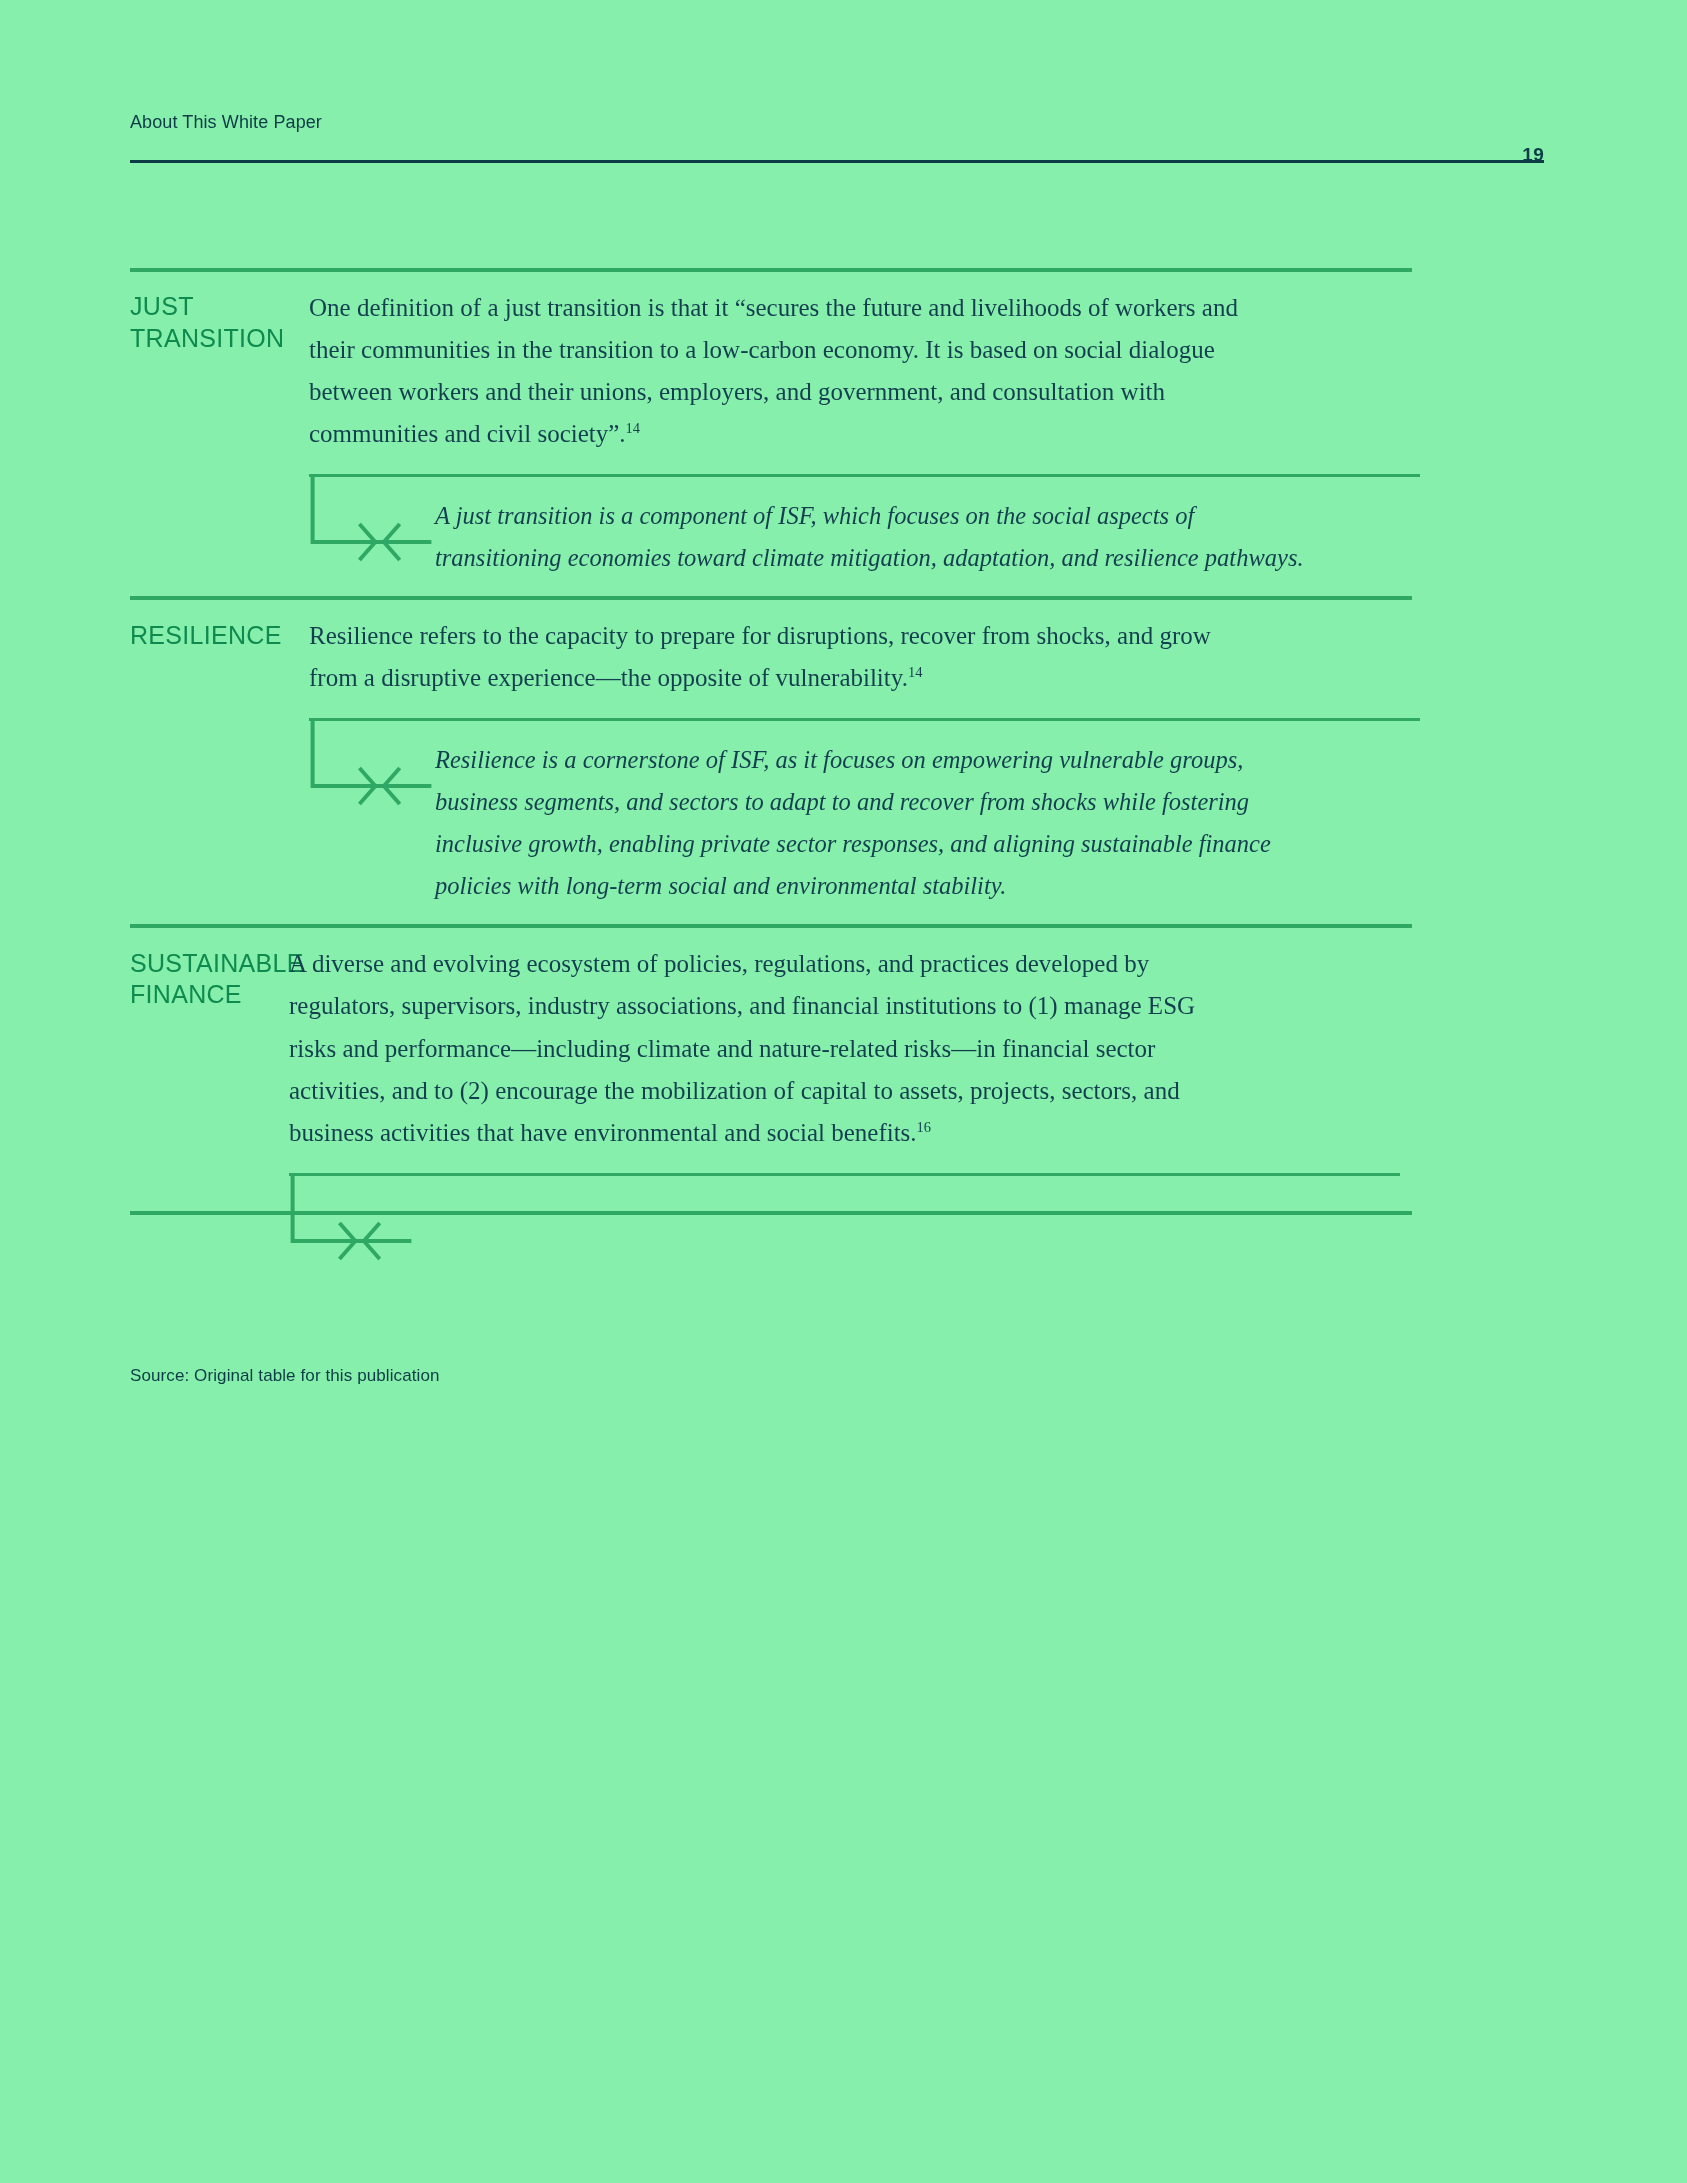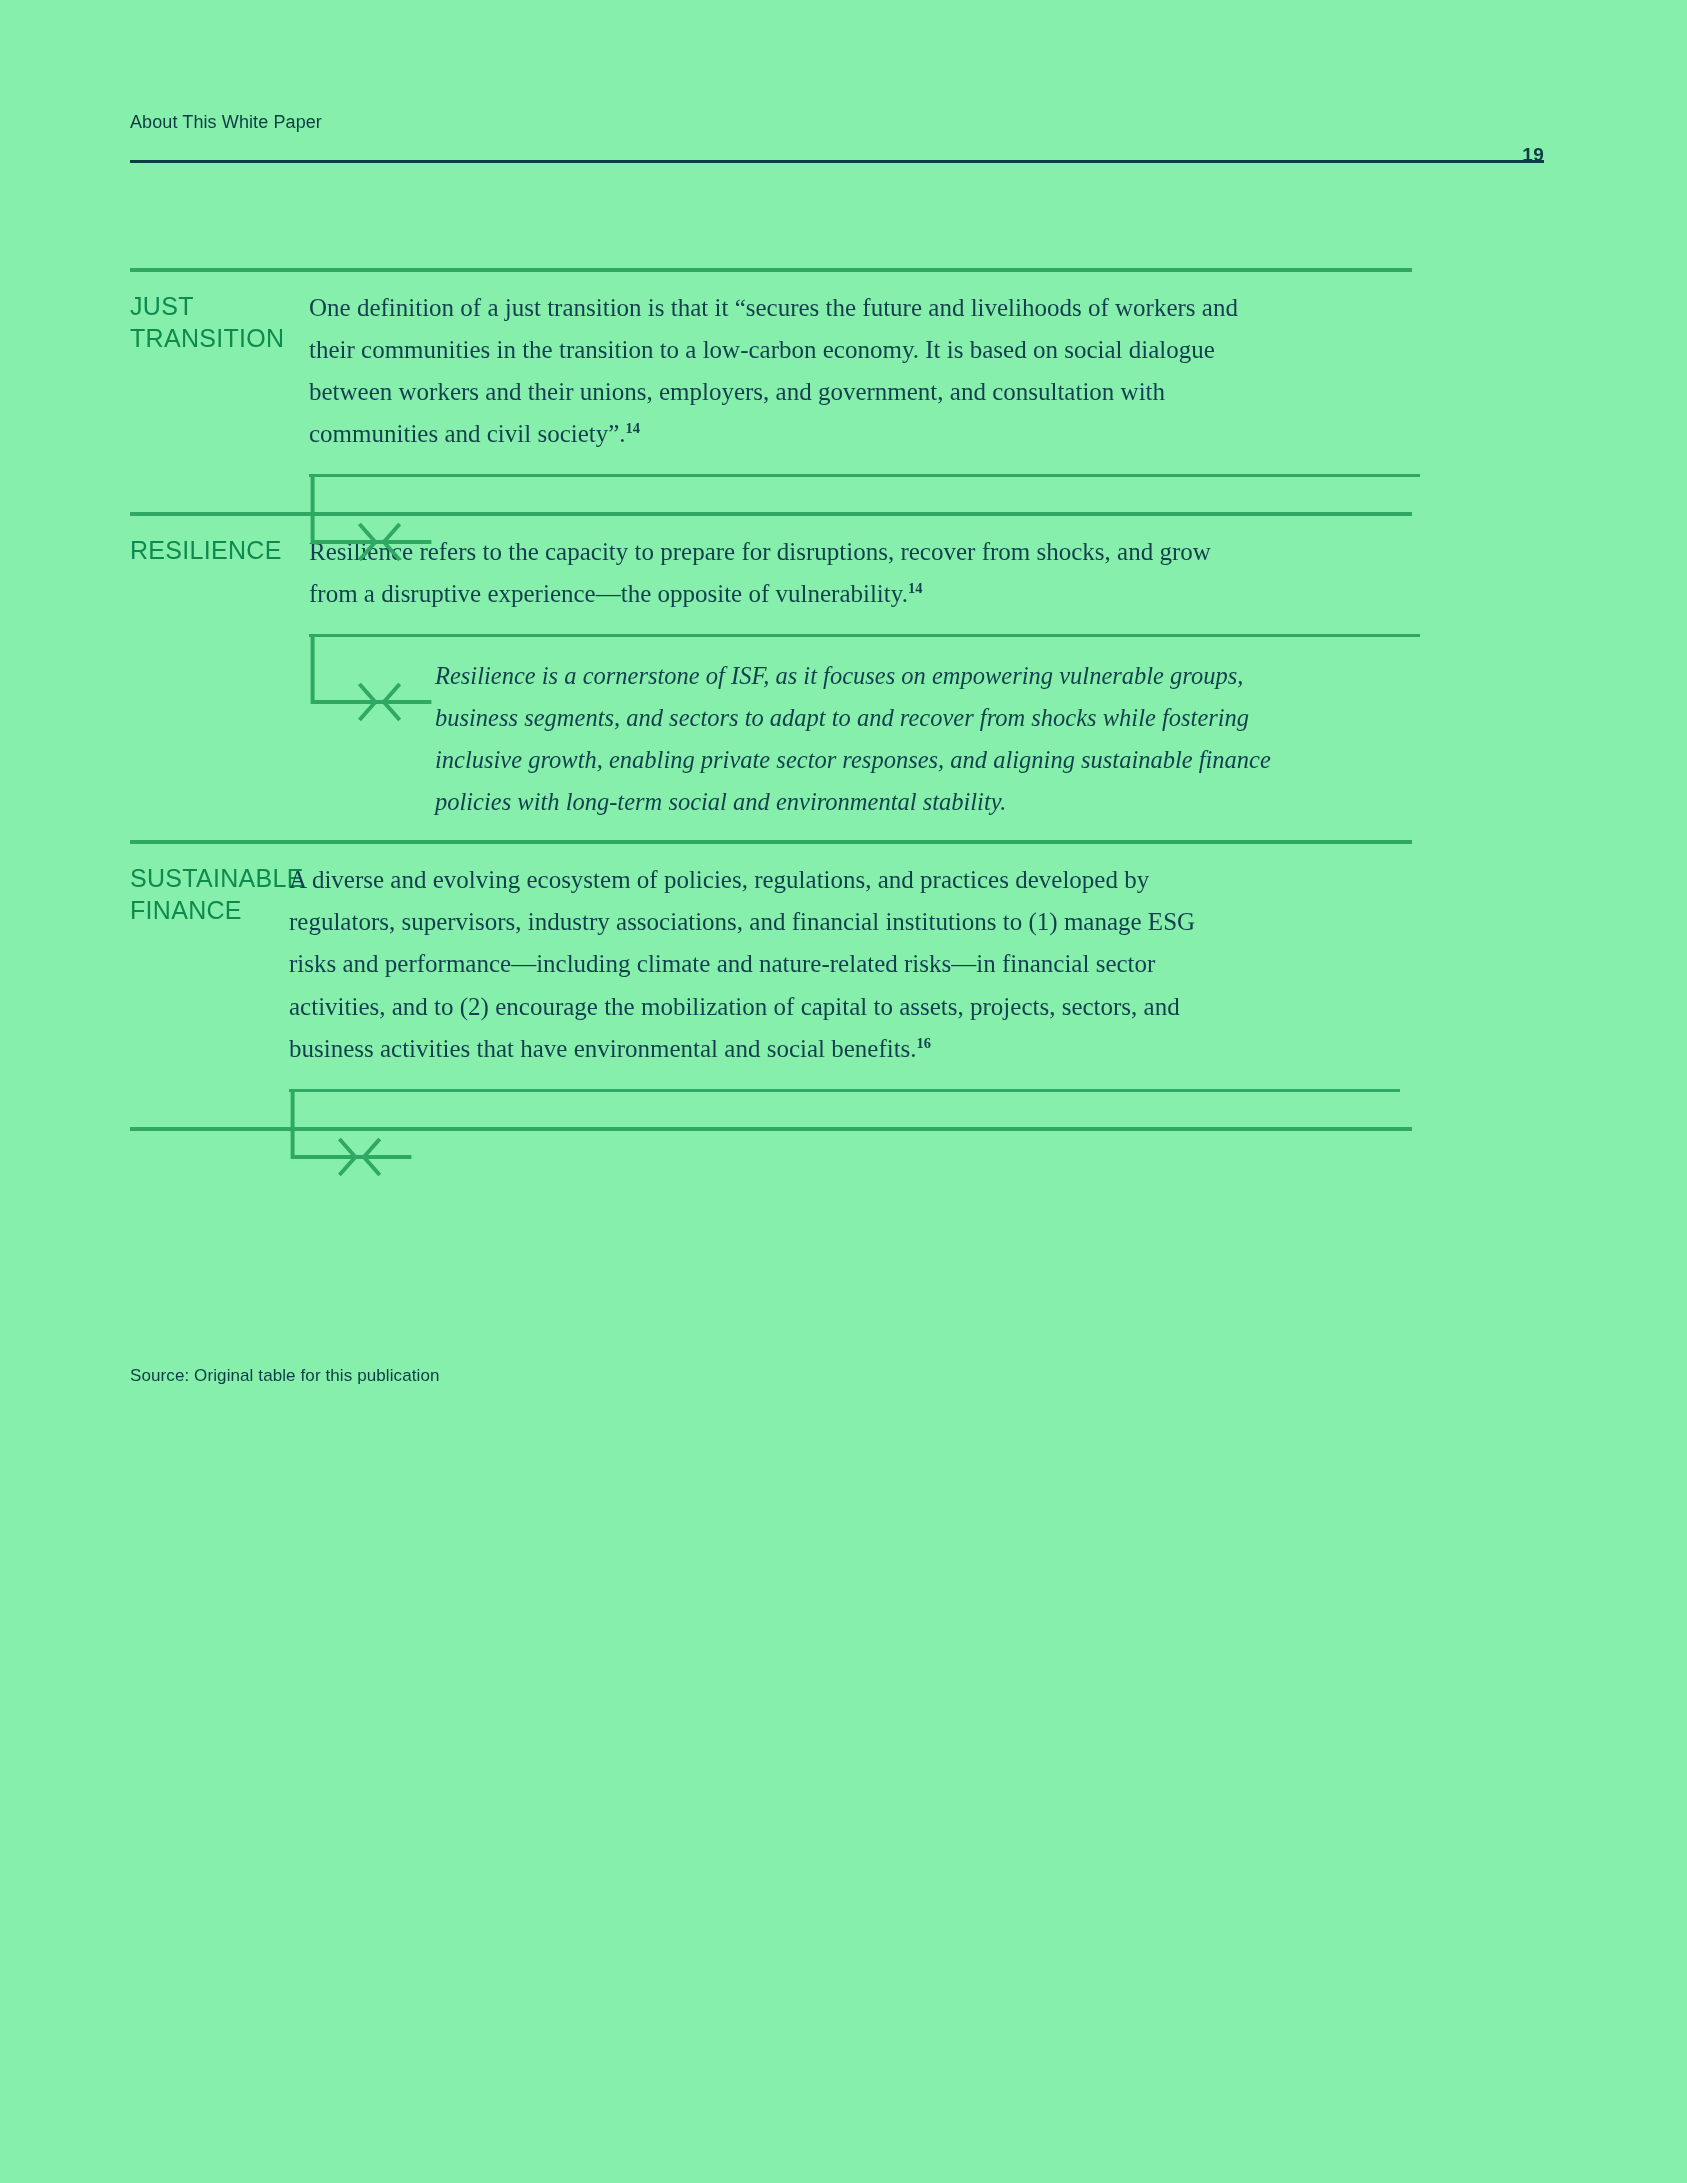--- a/index.html
+++ b/index.html
@@ -99,21 +99,20 @@
     font-size: 25px;
     line-height: 1.69;
     color: #133f4f;
     text-align: left;
     max-width: 939px;
   }
   .def-text sup {
     font-size: 0.58em;
     vertical-align: super;
     line-height: 0;
-    font-weight: bold;
   }
 
   
   .callout {
     margin-top: 18.5px;
     position: relative;
     padding-left: 126px;
     padding-top: 21px;
   }
   .callout-rule {
@@ -170,20 +169,21 @@
       <div class="row-label">JUST TRANSITION</div>
       <div class="row-body">
         <div class="def-text"><span>One definition of a just transition is that it “secures the future and livelihoods of workers and their communities in the transition to a low-carbon economy. It is based on social dialogue between workers and their unions, employers, and government, and consultation with communities and civil society”.</span><sup>14</sup></div>
         <div class="callout">
           <div class="callout-rule"></div>
           <svg class="bracket" viewBox="0 0 190 150" xmlns="http://www.w3.org/2000/svg">
             <path d="M5 3 L5 103 L185 103" fill="none" stroke="#2fa864" stroke-width="6"></path>
             <polyline points="78,78 100,103 78,128" fill="none" stroke="#2fa864" stroke-width="6" stroke-linecap="square"></polyline>
             <polyline points="135,78 113,103 135,128" fill="none" stroke="#2fa864" stroke-width="6" stroke-linecap="square"></polyline>
           </svg>
+          <div class="callout-text">A just transition is a component of ISF, which focuses on the social aspects of transitioning economies toward climate mitigation, adaptation, and resilience pathways.</div>
         </div>
       </div>
     </div>
 
     <div class="rule-green"></div>
 
     <div class="row">
       <div class="row-label">RESILIENCE</div>
       <div class="row-body">
         <div class="def-text"><span>Resilience refers to the capacity to prepare for disruptions, recover from shocks, and grow from a disruptive experience—the opposite of vulnerability.</span><sup>14</sup></div>

